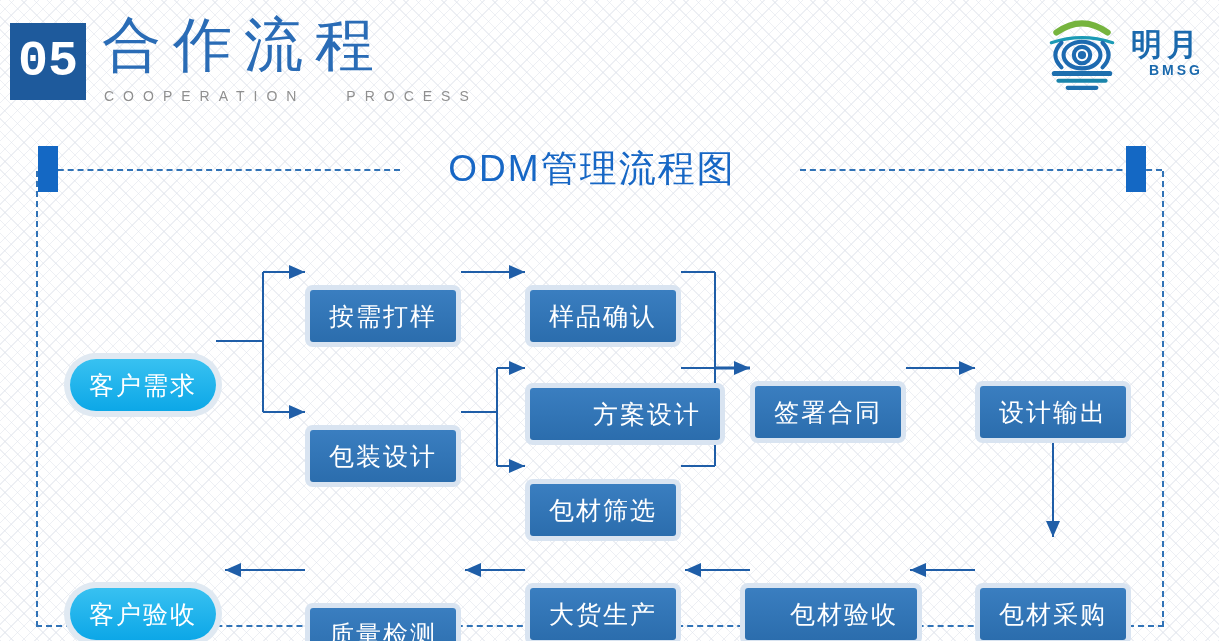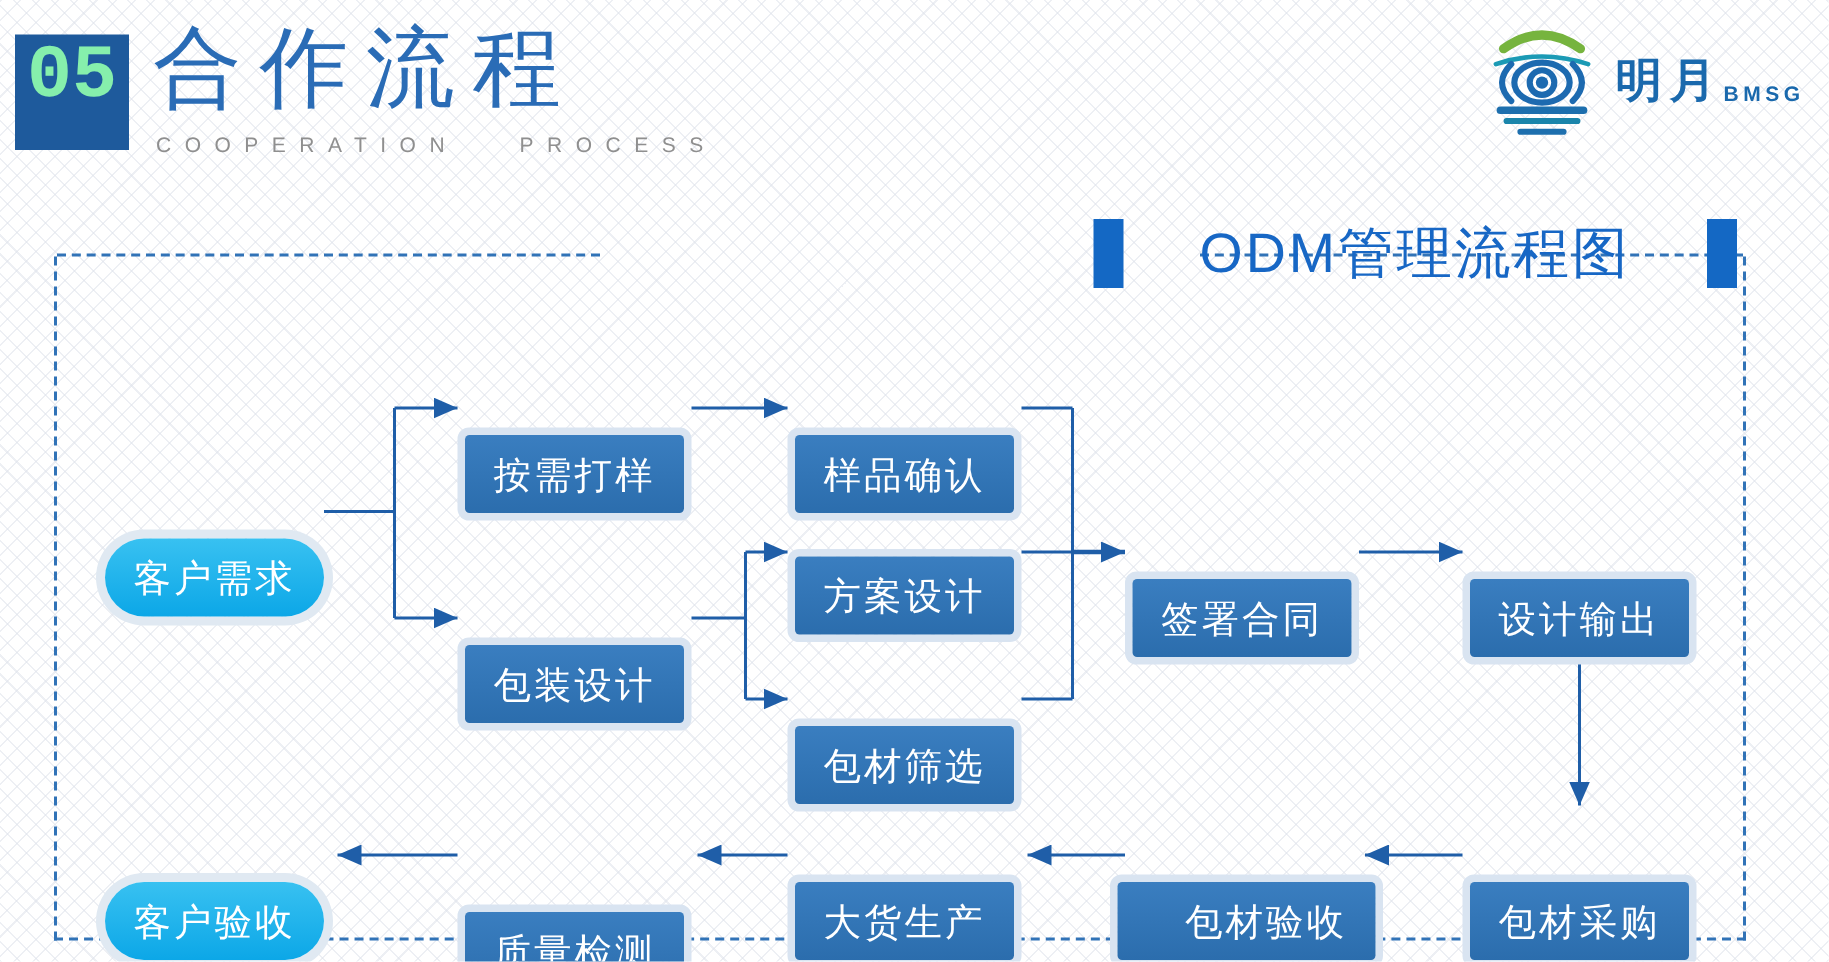--- a/index.html
+++ b/index.html
@@ -7,48 +7,48 @@
     position:relative;width:1219px;height:641px;overflow:hidden;
     background-color:#ffffff;
     background-image:
       repeating-linear-gradient(45deg, rgba(223,227,235,.55) 0 1px, transparent 1px 9px),
       repeating-linear-gradient(-45deg, rgba(223,227,235,.55) 0 1px, transparent 1px 9px);
     font-family:"Liberation Sans",sans-serif;
   }
   
   .num-box{
     position:absolute;left:10px;top:23px;width:76px;height:77px;
-    background:#1e5a9c;color:#86efac;display:flex;align-items:flex-start;justify-content:center;
+    background:#1e5a9c;color:#ffffff;display:flex;align-items:center;justify-content:center;
     font-family:"Liberation Mono",monospace;font-weight:bold;font-size:50px;
   }
   .header-title{
     position:absolute;left:102px;top:6px;
     font-family:"Liberation Serif",serif;font-size:59px;font-weight:500;
     color:#2a6cb6;letter-spacing:12px;white-space:nowrap;
   }
   .header-sub{
     position:absolute;left:104px;top:88px;
     font-size:14px;color:#8f8f8f;letter-spacing:9px;word-spacing:28px;white-space:nowrap;
   }
   
   .logo{position:absolute;right:16px;top:12px;display:flex;align-items:center;gap:8px;}
-  .logo-txt{display:flex;flex-direction:row;align-items:flex-start;line-height:1;}
+  .logo-txt{display:flex;flex-direction:column;align-items:flex-start;line-height:1;}
   .logo-name{font-size:31px;font-weight:bold;color:#1a69ad;letter-spacing:5px;}
   .logo-sub{font-size:14px;font-weight:bold;color:#1a69ad;letter-spacing:3px;margin-top:3px;align-self:flex-end;}
   
   .diagram{
     position:absolute;left:36px;top:171px;width:1124px;height:454px;
     border-left:2px dashed #3173b7;border-right:2px dashed #3173b7;border-bottom:2px dashed #3173b7;
   }
   .bseg{position:absolute;top:-2px;height:0;border-top:2px dashed #3173b7;}
   .bseg.left{left:0;width:362px;}
   .bseg.right{left:762px;right:0;}
   .diagram-title{
-    position:absolute;top:-27px;left:0;right:4px;
-    display:flex;justify-content:flex-end;align-items:center;gap:51px;
+    position:absolute;top:-27px;left:0;right:16px;
+    display:flex;justify-content:space-between;align-items:center;gap:51px;
   }
   .title-bar{width:20px;height:46px;background:#1468c4;}
   .title-text{font-size:37px;color:#1767c5;font-weight:500;letter-spacing:2px;white-space:nowrap;}
   
   #nodes .node{
     position:absolute;width:146px;height:52px;
     display:flex;align-items:center;justify-content:center;
     color:#ffffff;font-size:25px;letter-spacing:2px;white-space:nowrap;margin-top:44px;
   }
   #nodes .node.box{
@@ -127,21 +127,21 @@
       <polyline points="750,570 685,570" fill="none" stroke="#1f5ea8" stroke-width="2" marker-end="url(#arrowhead)"></polyline>
       <polyline points="525,570 465,570" fill="none" stroke="#1f5ea8" stroke-width="2" marker-end="url(#arrowhead)"></polyline>
       <polyline points="305,570 225,570" fill="none" stroke="#1f5ea8" stroke-width="2" marker-end="url(#arrowhead)"></polyline>
     </svg>
 
   <div id="nodes">
       <div class="node pill" style="left: 70px; top: 315px;">客户需求</div>
       <div class="node box" style="left: 310px; top: 246px;">按需打样</div>
       <div class="node box" style="left: 530px; top: 246px;">样品确认</div>
       <div class="node box" style="left: 310px; top: 386px;">包装设计</div>
-      <div class="node box" style="left: 530px; top: 327px;">方案设计</div>
+      <div class="node box" style="left: 530px; top: 344px; padding-left: 44px;">方案设计</div>
       <div class="node box" style="left: 530px; top: 440px;">包材筛选</div>
       <div class="node box" style="left: 755px; top: 342px;">签署合同</div>
       <div class="node box" style="left: 980px; top: 342px;">设计输出</div>
       <div class="node box" style="left: 980px; top: 544px;">包材采购</div>
       <div class="node box" style="left: 745px; top: 544px; padding-left: 26px;">包材验收</div>
       <div class="node box" style="left: 530px; top: 544px;">大货生产</div>
       <div class="node box" style="left: 310px; top: 564px;">质量检测</div>
       <div class="node pill" style="left: 70px; top: 544px;">客户验收</div>
     </div>
 

